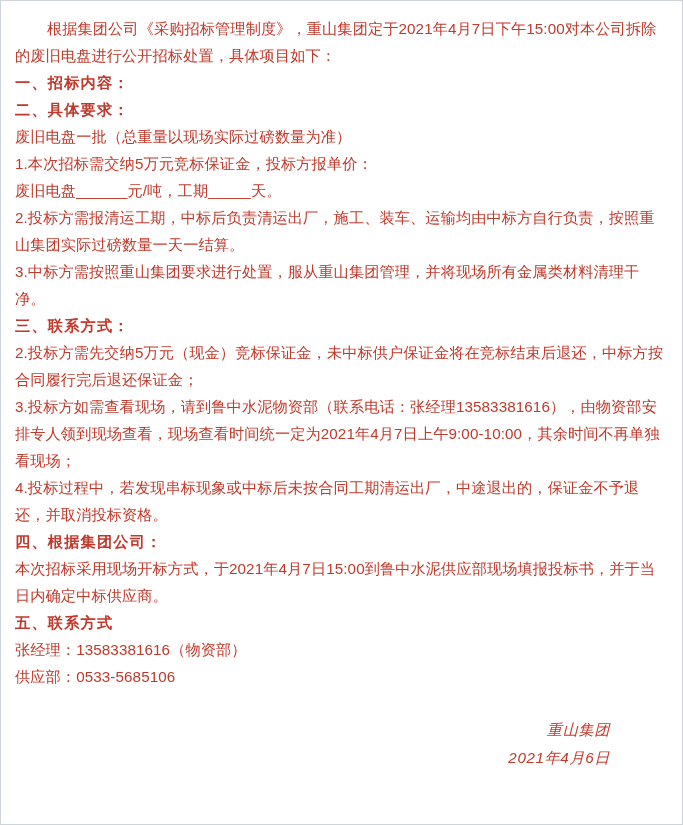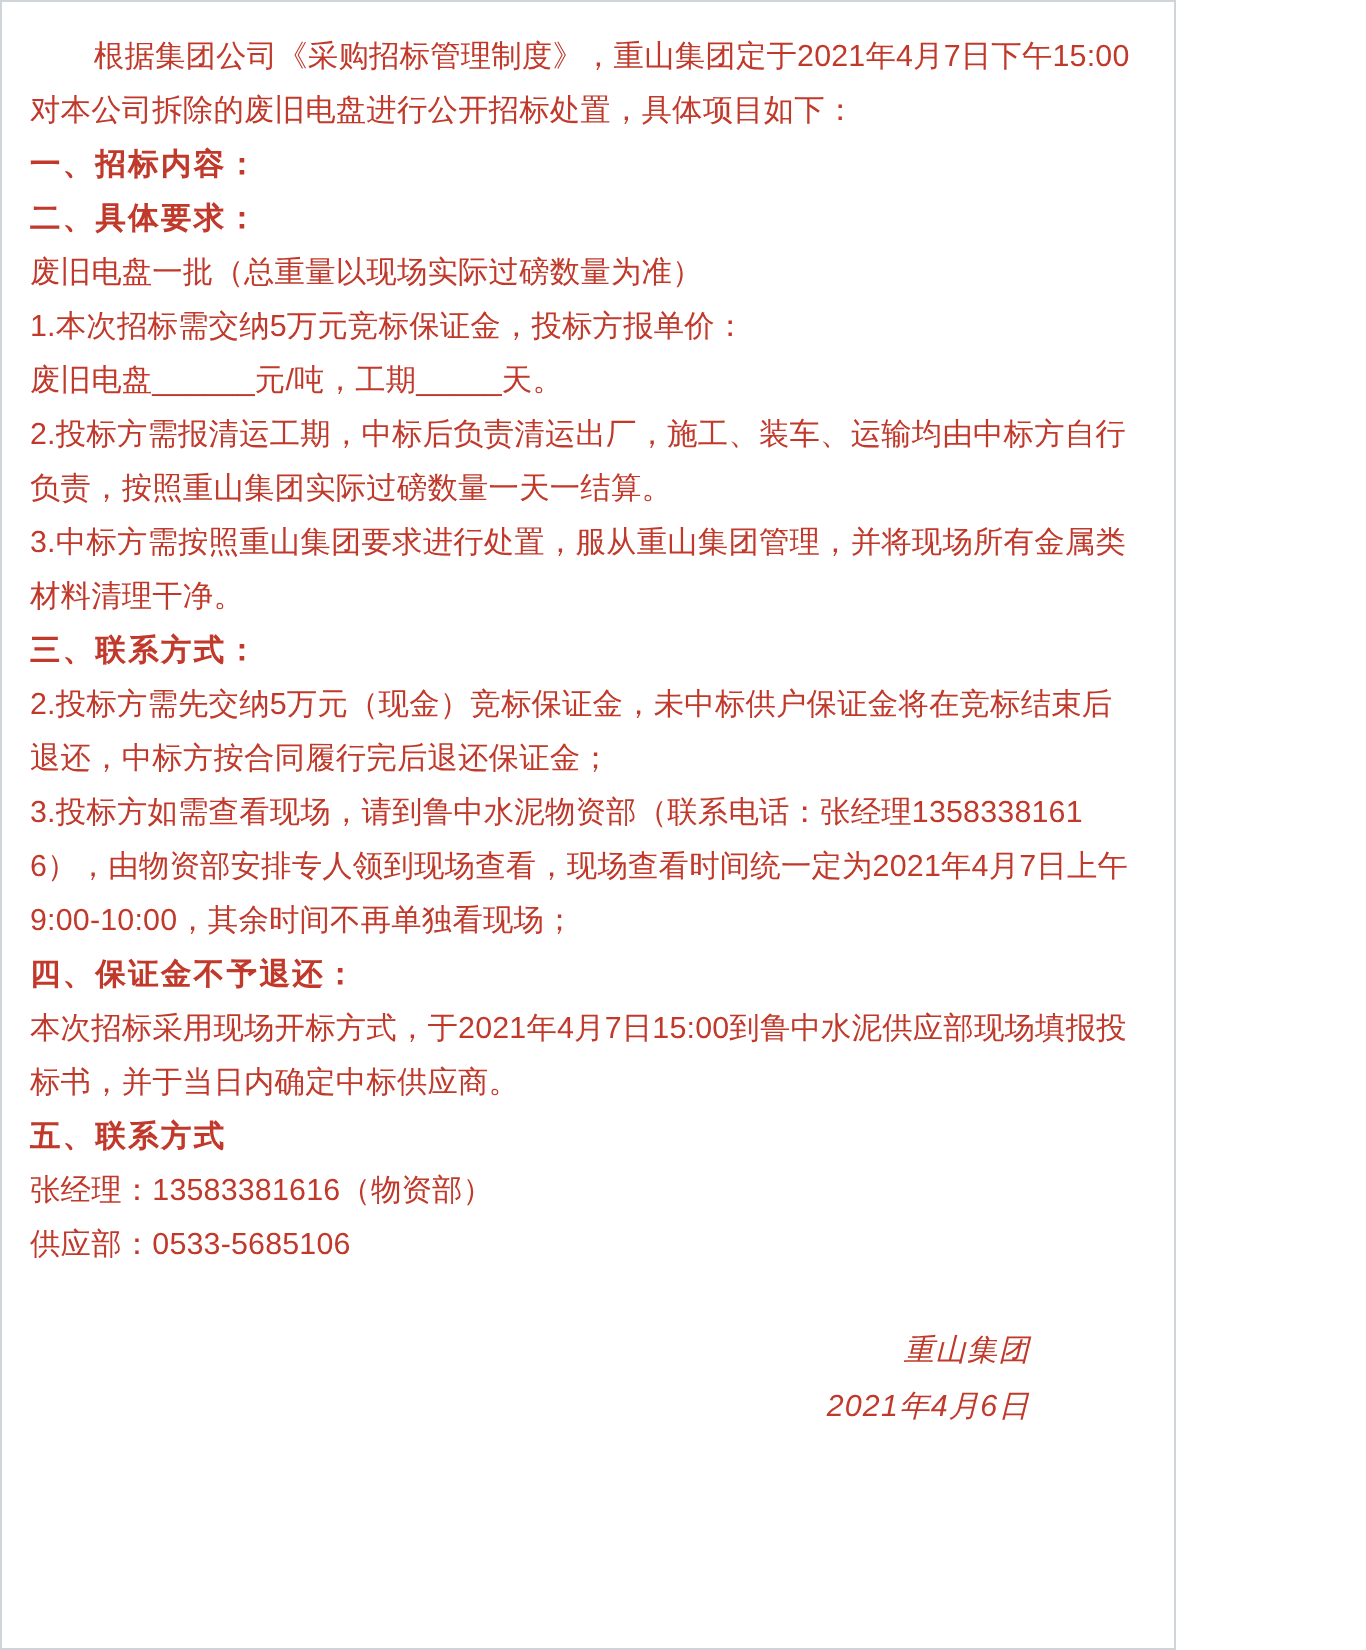--- a/index.html
+++ b/index.html
@@ -9,21 +9,21 @@
   }
   body {
     width: 683px;
     height: 825px;
     font-family: "Liberation Sans", sans-serif;
     color: #c0392b;
     overflow: hidden;
   }
   .page {
     position: relative;
-    width: 588px;
+    width: 683px;
     height: 825px;
     box-sizing: border-box;
     padding: 14px 16px 10px 14px;
     border: 1px solid #cfd4d8;
   }
   .doc {
     font-size: 15.2px;
     line-height: 27px;
     color: #c0392b;
     letter-spacing: 0.1px;
@@ -66,22 +66,23 @@
 
     <p class="p">废旧电盘一批（总重量以现场实际过磅数量为准）</p>
     <p class="p">1.本次招标需交纳5万元竞标保证金，投标方报单价：</p>
     <p class="p">废旧电盘______元/吨，工期_____天。</p>
     <p class="p">2.投标方需报清运工期，中标后负责清运出厂，施工、装车、运输均由中标方自行负责，按照重山集团实际过磅数量一天一结算。</p>
     <p class="p">3.中标方需按照重山集团要求进行处置，服从重山集团管理，并将现场所有金属类材料清理干净。</p>
 
     <p class="p heading">三、联系方式：</p>
     <p class="p">2.投标方需先交纳5万元（现金）竞标保证金，未中标供户保证金将在竞标结束后退还，中标方按合同履行完后退还保证金；</p>
     <p class="p nowrapfix">3.投标方如需查看现场，请到鲁中水泥物资部（联系电话：张经理13583381616），由物资部安排专人领到现场查看，现场查看时间统一定为2021年4月7日上午9:00-10:00，其余时间不再单独看现场；</p>
+    <p class="p">4.投标过程中，若发现串标现象或中标后未按合同工期清运出厂，中途退出的，保证金不予退还，并取消投标资格。</p>
 
-    <p class="p heading">四、保证金不予退还：</p>
+    <p class="p heading">四、根据集团公司：</p>
     <p class="p">本次招标采用现场开标方式，于2021年4月7日15:00到鲁中水泥供应部现场填报投标书，并于当日内确定中标供应商。</p>
 
     <p class="p heading">五、联系方式</p>
     <p class="p">张经理：13583381616（物资部）</p>
     <p class="p">供应部：0533-5685106</p>
 
     <div class="sig">
       <div>重山集团</div>
       <div>2021年4月6日</div>
     </div>

